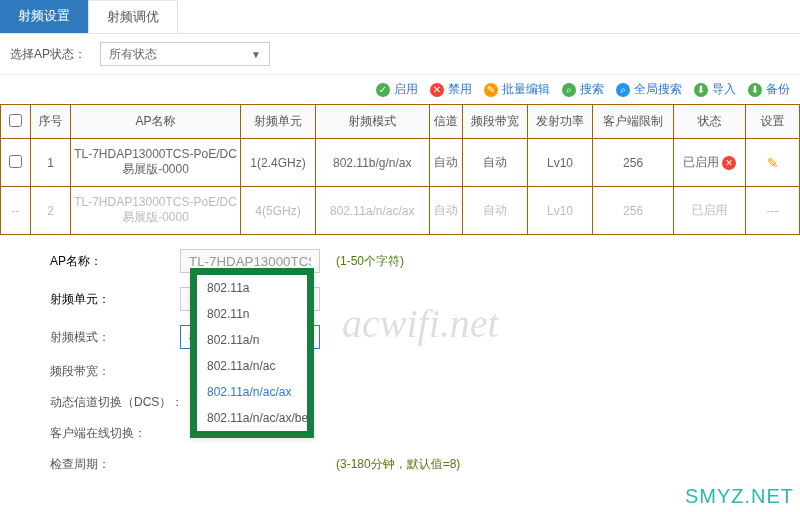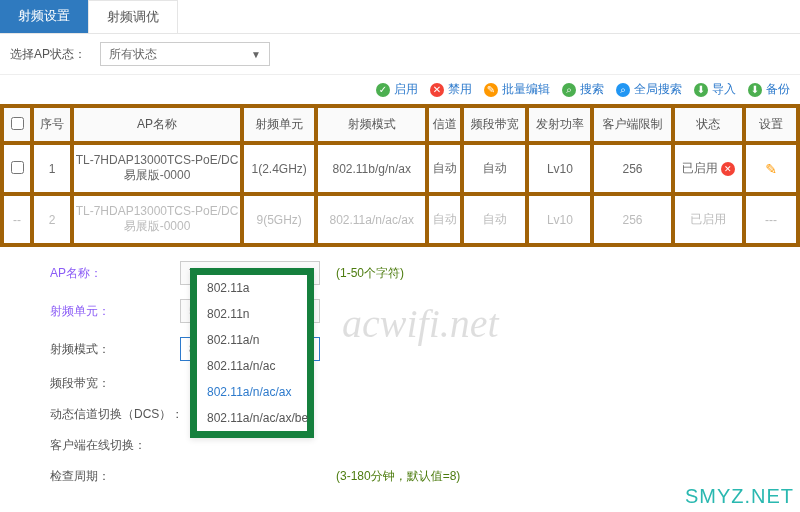--- a/index.html
+++ b/index.html
@@ -10,29 +10,29 @@
 .filter{display:flex;align-items:center;padding:8px 10px}
 .filter-label{margin-right:14px;color:#555}
 .select{display:inline-flex;align-items:center;justify-content:space-between;border:1px solid #ccc;background:#fff;min-width:170px;height:24px;padding:0 8px;cursor:pointer}
 .select.small{min-width:140px}
 .select .arrow{font-size:10px;color:#666}
 .toolbar{display:flex;justify-content:flex-end;gap:12px;padding:6px 10px;border-top:1px solid #eee}
 .tlink{display:flex;align-items:center;gap:4px;color:#2d7acc;cursor:pointer}
 .tlink .ic{width:14px;height:14px;border-radius:50%;display:flex;align-items:center;justify-content:center;font-size:10px;color:#fff}
 .ic-en{background:#4caf50}.ic-di{background:#f44336}.ic-ed{background:#ff9800}.ic-se{background:#4caf50}.ic-gs{background:#2196f3}.ic-im{background:#4caf50}.ic-bk{background:#4caf50}
 table{width:100%;border-collapse:collapse}
-th,td{border:4px solid #a16207;padding:8px 0;text-align:center;font-size:12px;color:#666}
+th,td{border:1px solid #a16207;padding:8px 0;text-align:center;font-size:12px;color:#666}
 th{background:#fafafa;font-weight:normal;color:#555}
 .row-dis td{color:#bbb}
 .badge{display:inline-flex;align-items:center;gap:3px}
 .xcirc{width:14px;height:14px;border-radius:50%;background:#f44336;color:#fff;font-size:9px;line-height:14px;display:inline-block}
 .pencil{color:#ff9800;font-size:14px}
 .form{padding:14px 10px 10px 50px}
 .frow{display:flex;align-items:center;margin-bottom:14px}
-.flabel{width:130px;color:#8b5cf6;font-size:12px}
+.flabel{width:130px;color:#000000;font-size:12px}
 .flabel.dark{color:#555}
 .fval .select{min-width:140px}
 .fval input{border:1px solid #ccc;height:24px;padding:0 8px;width:140px;color:#999;background:#fafafa}
 .hint{margin-left:16px;color:#4d7c0f}
 .dropdown{position:absolute;border:7px solid #15803d;background:#fff;box-shadow:0 2px 6px rgba(0,0,0,.1);width:124px;z-index:10}
 .dropdown .opt{padding:6px 10px;cursor:pointer;color:#555}
 .dropdown .opt.sel{color:#2d7acc}
 .select.active{border:1px solid #2d7acc}
 .watermark{position:absolute;left:342px;top:300px;font-size:40px;color:rgba(0,0,0,.13);font-style:italic;font-family:Georgia,serif;pointer-events:none}
 .brand{position:absolute;right:6px;bottom:4px;font-size:20px;color:#2ab8b0;letter-spacing:1px;font-weight:500}
@@ -115,21 +115,21 @@
       <td><span class="badge">
             <span>已启用</span>
             <span class="xcirc">✕</span>
           </span></td>
       <td><span class="pencil">✎</span></td>
     </tr>
     <tr class="row-dis">
       <td>--</td>
       <td>2</td>
       <td>TL-7HDAP13000TCS-PoE/DC易展版-0000</td>
-      <td>9(5GHz)</td>
+      <td>4(5GHz)</td>
       <td>802.11a/n/ac/ax</td>
       <td>自动</td>
       <td>自动</td>
       <td>Lv10</td>
       <td>256</td>
       <td>已启用</td>
       <td>---</td>
     </tr>
   </tbody>
 </table>

